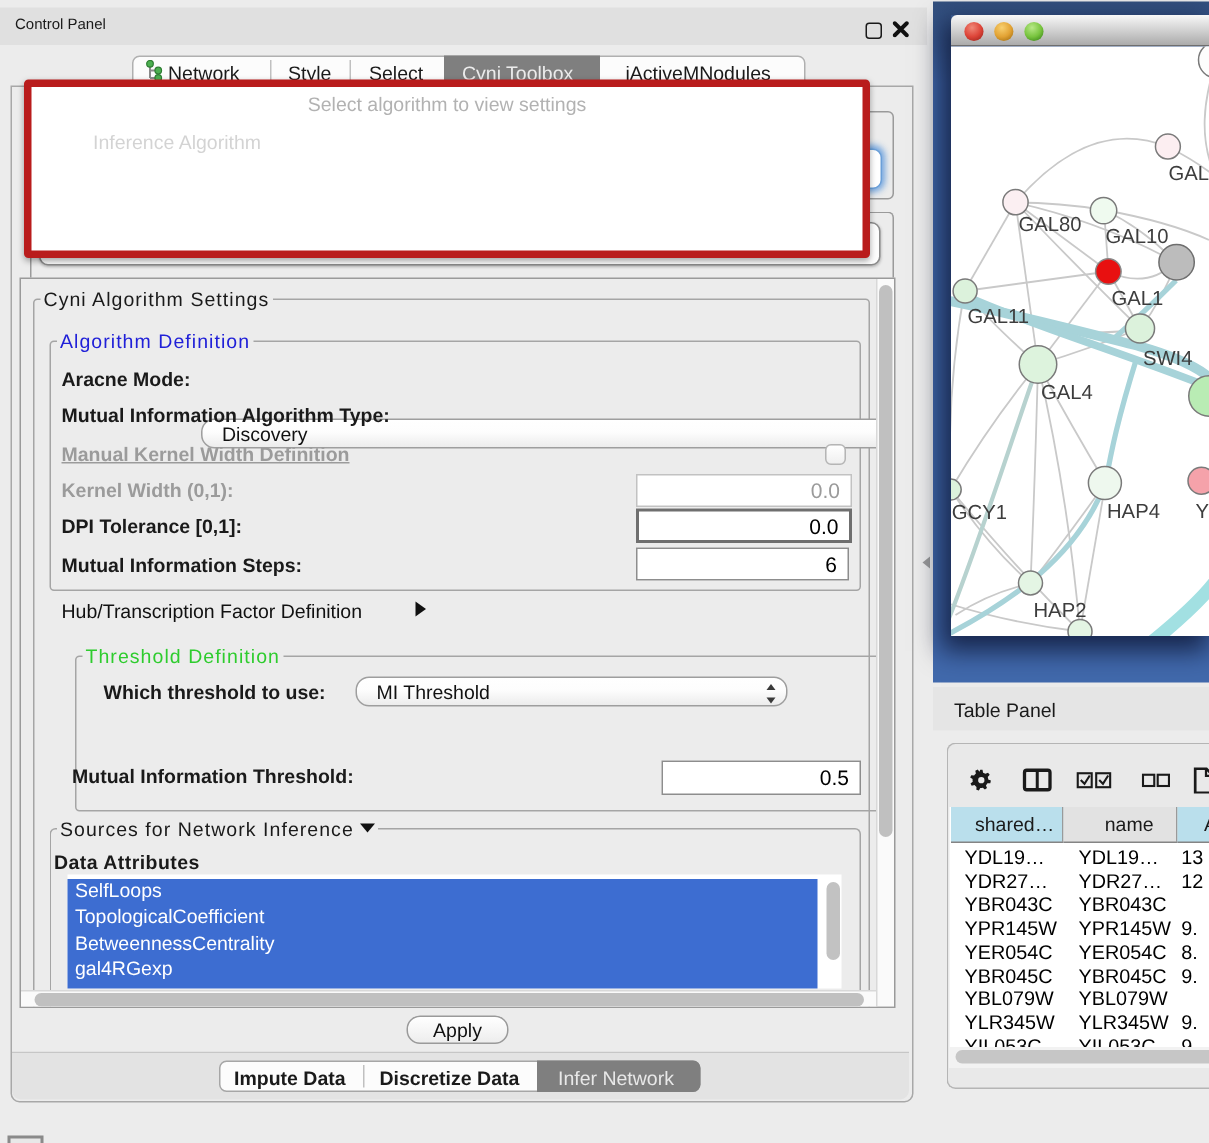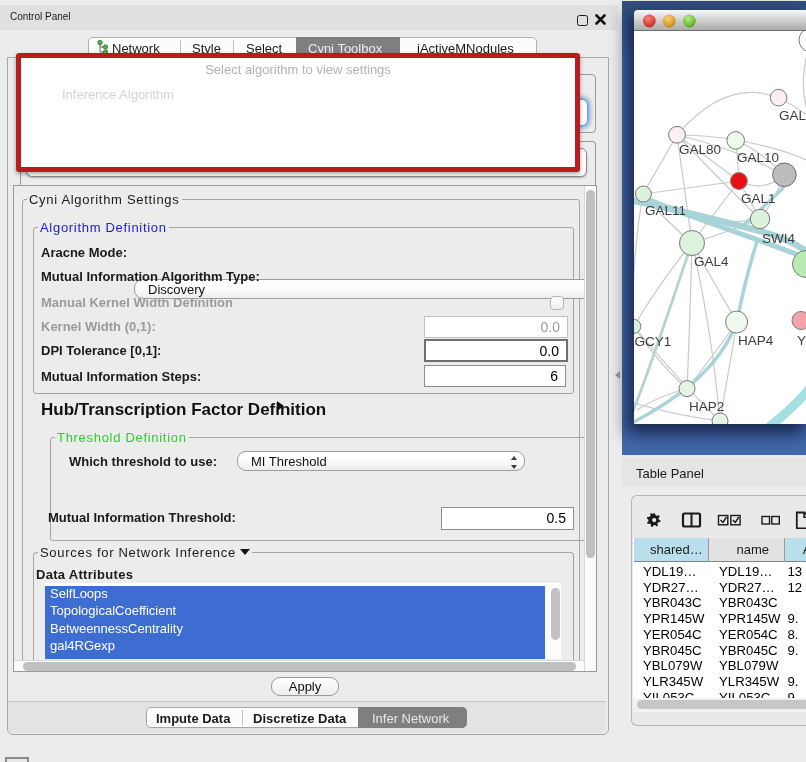--- a/index.html
+++ b/index.html
@@ -60,30 +60,30 @@
   </div>
   <div class="lbl" style="left:27px;top:59px;">Aracne Mode:</div>
   <div class="combo" style="left:120px;top:55px;width:513px;margin-top:38px;">
       <span class="tx">Discovery</span>
       <span class="arr2">
         <i class="tu"></i>
         <i class="td"></i>
       </span>
     </div>
   <div class="lbl" style="left:27px;top:83px;">Mutual Information Algorithm Type:</div>
-  <div class="lbl" style="left:27px;top:109px;color:#9b9b9b;">Manual Kernel Width Definition</div>
+  <div class="lbl" style="left:27px;top:109px;color:#9b9b9b;text-decoration:underline;">Manual Kernel Width Definition</div>
   <div class="abs" style="left:536px;top:110px;width:12px;height:12px;border:1px solid #b5b5b5;border-radius:4px;background:linear-gradient(#ffffff,#efefef);"></div>
   <div class="lbl" style="left:27px;top:133px;color:#9b9b9b;">Kernel Width (0,1):</div>
   <div class="tfield" style="left:410px;top:130px;width:144px;height:22px;border:1px solid #c2c2c2;color:#9b9b9b;padding:2px 7px 0 0;">0.0</div>
   <div class="lbl" style="left:27px;top:157px;">DPI Tolerance [0,1]:</div>
   <div class="tfield" style="left:410px;top:153px;width:144px;height:23px;border:2px solid #6f6f6f;color:#000;padding:2px 7px 0 0;">0.0</div>
   <div class="lbl" style="left:27px;top:183px;">Mutual Information Steps:</div>
   <div class="tfield" style="left:410px;top:179px;width:142px;height:22px;border:1px solid #8d8d8d;color:#000;padding:2px 7px 0 0;">6</div>
 
-  <div class="abs" style="left:27px;top:214px;font-size:17px;font-weight:bold;color:#111;">Hub/Transcription Factor Definition</div>
+  <div class="abs" style="left:27px;top:214px;font-size:13px;font-weight:normal;color:#111;">Hub/Transcription Factor Definition</div>
   <div class="abs" style="left:263px;top:215px;width:0;height:0;border-left:7px solid #111;border-top:5.5px solid transparent;border-bottom:5.5px solid transparent;"></div>
 
   <div class="fs" style="left:36px;top:251px;width:539px;height:102px;">
     <div class="lg" style="color:#2ecc2e;">Threshold Definition</div>
   </div>
   <div class="lbl" style="left:55px;top:268px;">Which threshold to use:</div>
   <div class="combo" style="left:223px;top:265px;width:288px;">
       <span class="tx">MI Threshold</span>
       <span class="arr2">
         <i class="tu"></i>

